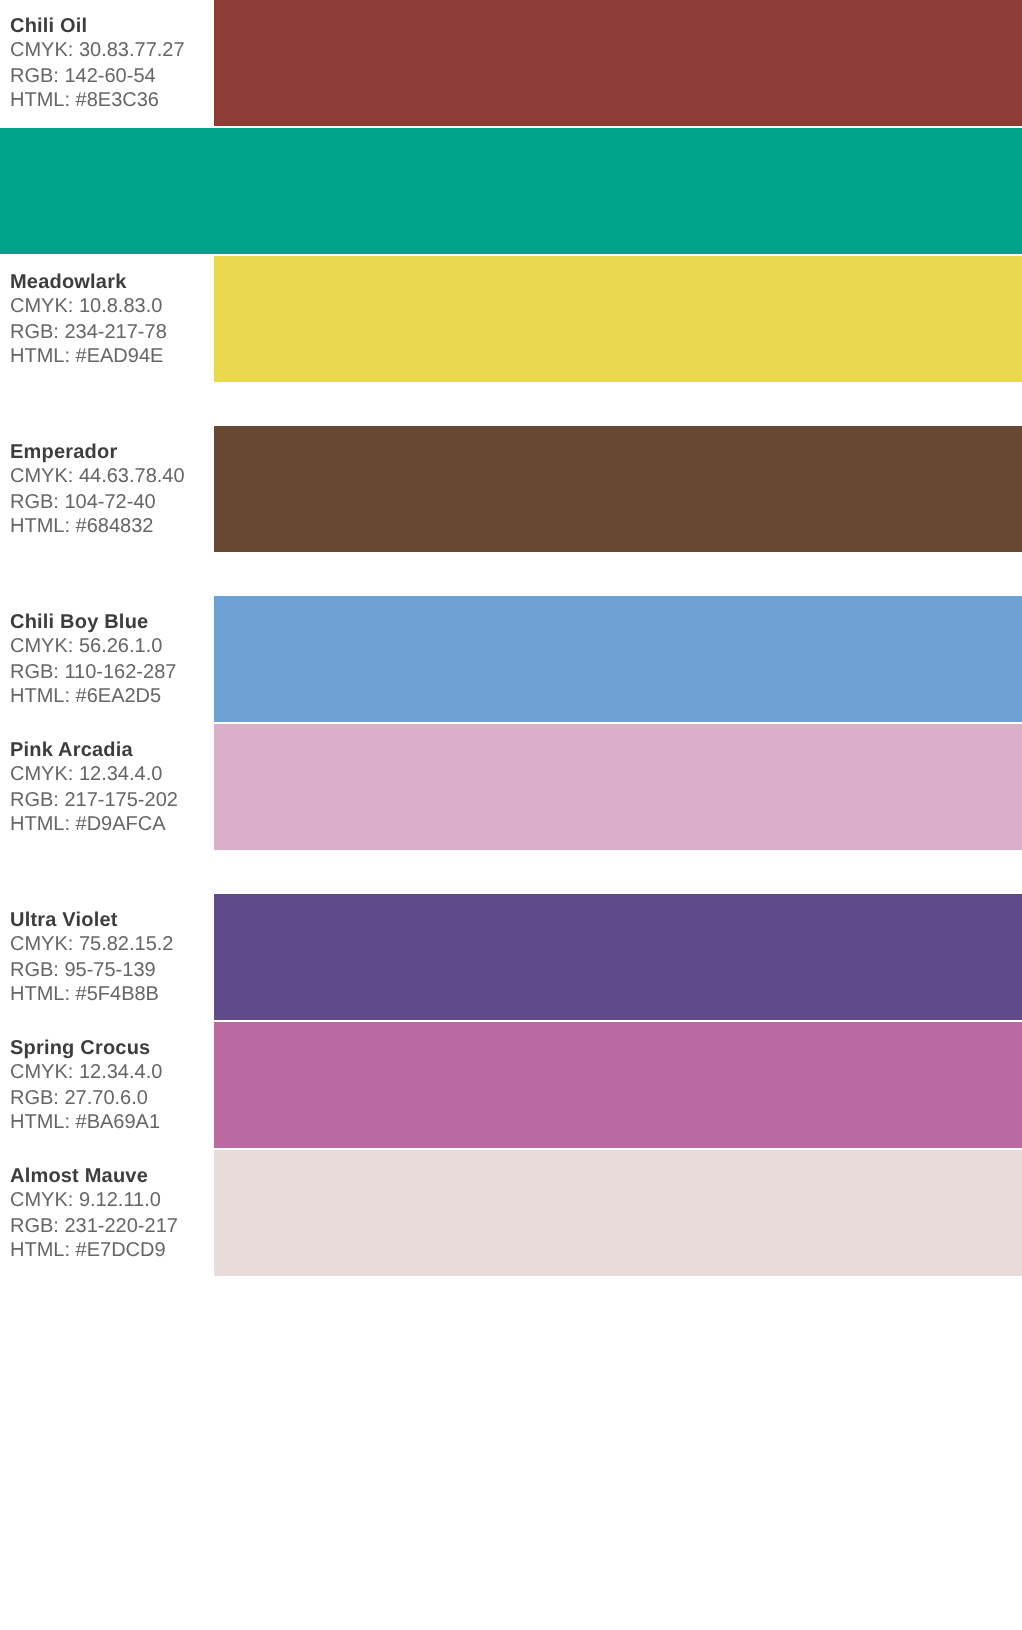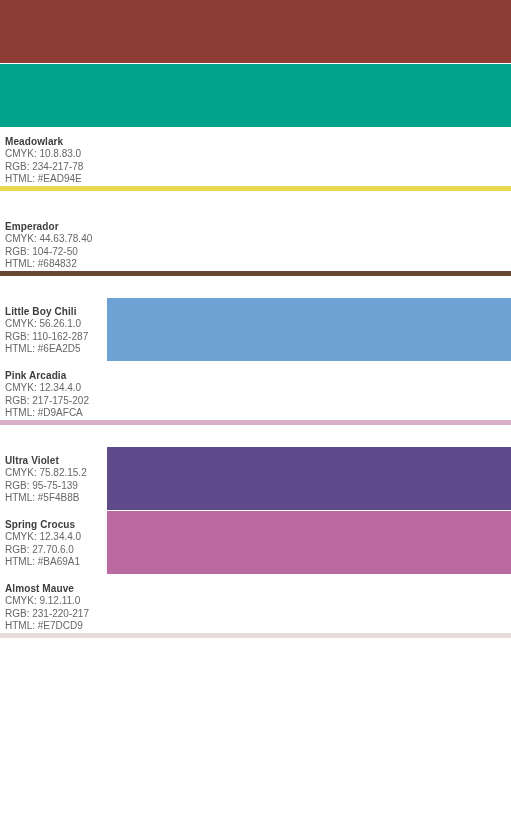--- a/index.html
+++ b/index.html
@@ -30,21 +30,20 @@
   }
   .swatch-row {
     display: flex;
     flex-direction: row;
     align-items: stretch;
     height: 63px;
     margin-bottom: 1px;
   }
   .swatch-row:last-child {
     margin-bottom: 0;
-    flex-direction: column;
   }
   .info {
     width: 107px;
     min-width: 107px;
     box-sizing: border-box;
     padding: 7px 0 0 5px;
     background: #ffffff;
   }
   .color-name {
     font-size: 10px;
@@ -66,20 +65,26 @@
     align-self: stretch;
   }
 </style>
 </head>
 <body style="background-color: rgb(255, 255, 255);">
 
 <div class="palette">
 
   <div class="group">
     <div class="swatch-row">
+      <div class="info">
+        <div class="color-name">Chili Oil</div>
+        <div class="color-line">CMYK: 30.83.77.27</div>
+        <div class="color-line">RGB: 142-60-54</div>
+        <div class="color-line">HTML: #8E3C36</div>
+      </div>
       <div class="swatch" style="background-color: rgb(142, 60, 54);"></div>
     </div>
     <div class="swatch-row">
       <div class="swatch" style="background-color: rgb(0, 162, 138);"></div>
     </div>
     <div class="swatch-row">
       <div class="info">
         <div class="color-name">Meadowlark</div>
         <div class="color-line">CMYK: 10.8.83.0</div>
         <div class="color-line">RGB: 234-217-78</div>
@@ -87,31 +92,31 @@
       </div>
       <div class="swatch" style="background-color: rgb(234, 217, 78);"></div>
     </div>
   </div>
 
   <div class="group">
     <div class="swatch-row">
       <div class="info">
         <div class="color-name">Emperador</div>
         <div class="color-line">CMYK: 44.63.78.40</div>
-        <div class="color-line">RGB: 104-72-50</div>
+        <div class="color-line">RGB: 104-72-40</div>
         <div class="color-line">HTML: #684832</div>
       </div>
       <div class="swatch" style="background-color: rgb(104, 72, 50);"></div>
     </div>
   </div>
 
   <div class="group">
     <div class="swatch-row">
       <div class="info">
-        <div class="color-name">Little Boy Chili</div>
+        <div class="color-name">Chili Boy Blue</div>
         <div class="color-line">CMYK: 56.26.1.0</div>
         <div class="color-line">RGB: 110-162-287</div>
         <div class="color-line">HTML: #6EA2D5</div>
       </div>
       <div class="swatch" style="background-color: rgb(110, 162, 213);"></div>
     </div>
     <div class="swatch-row">
       <div class="info">
         <div class="color-name">Pink Arcadia</div>
         <div class="color-line">CMYK: 12.34.4.0</div>

